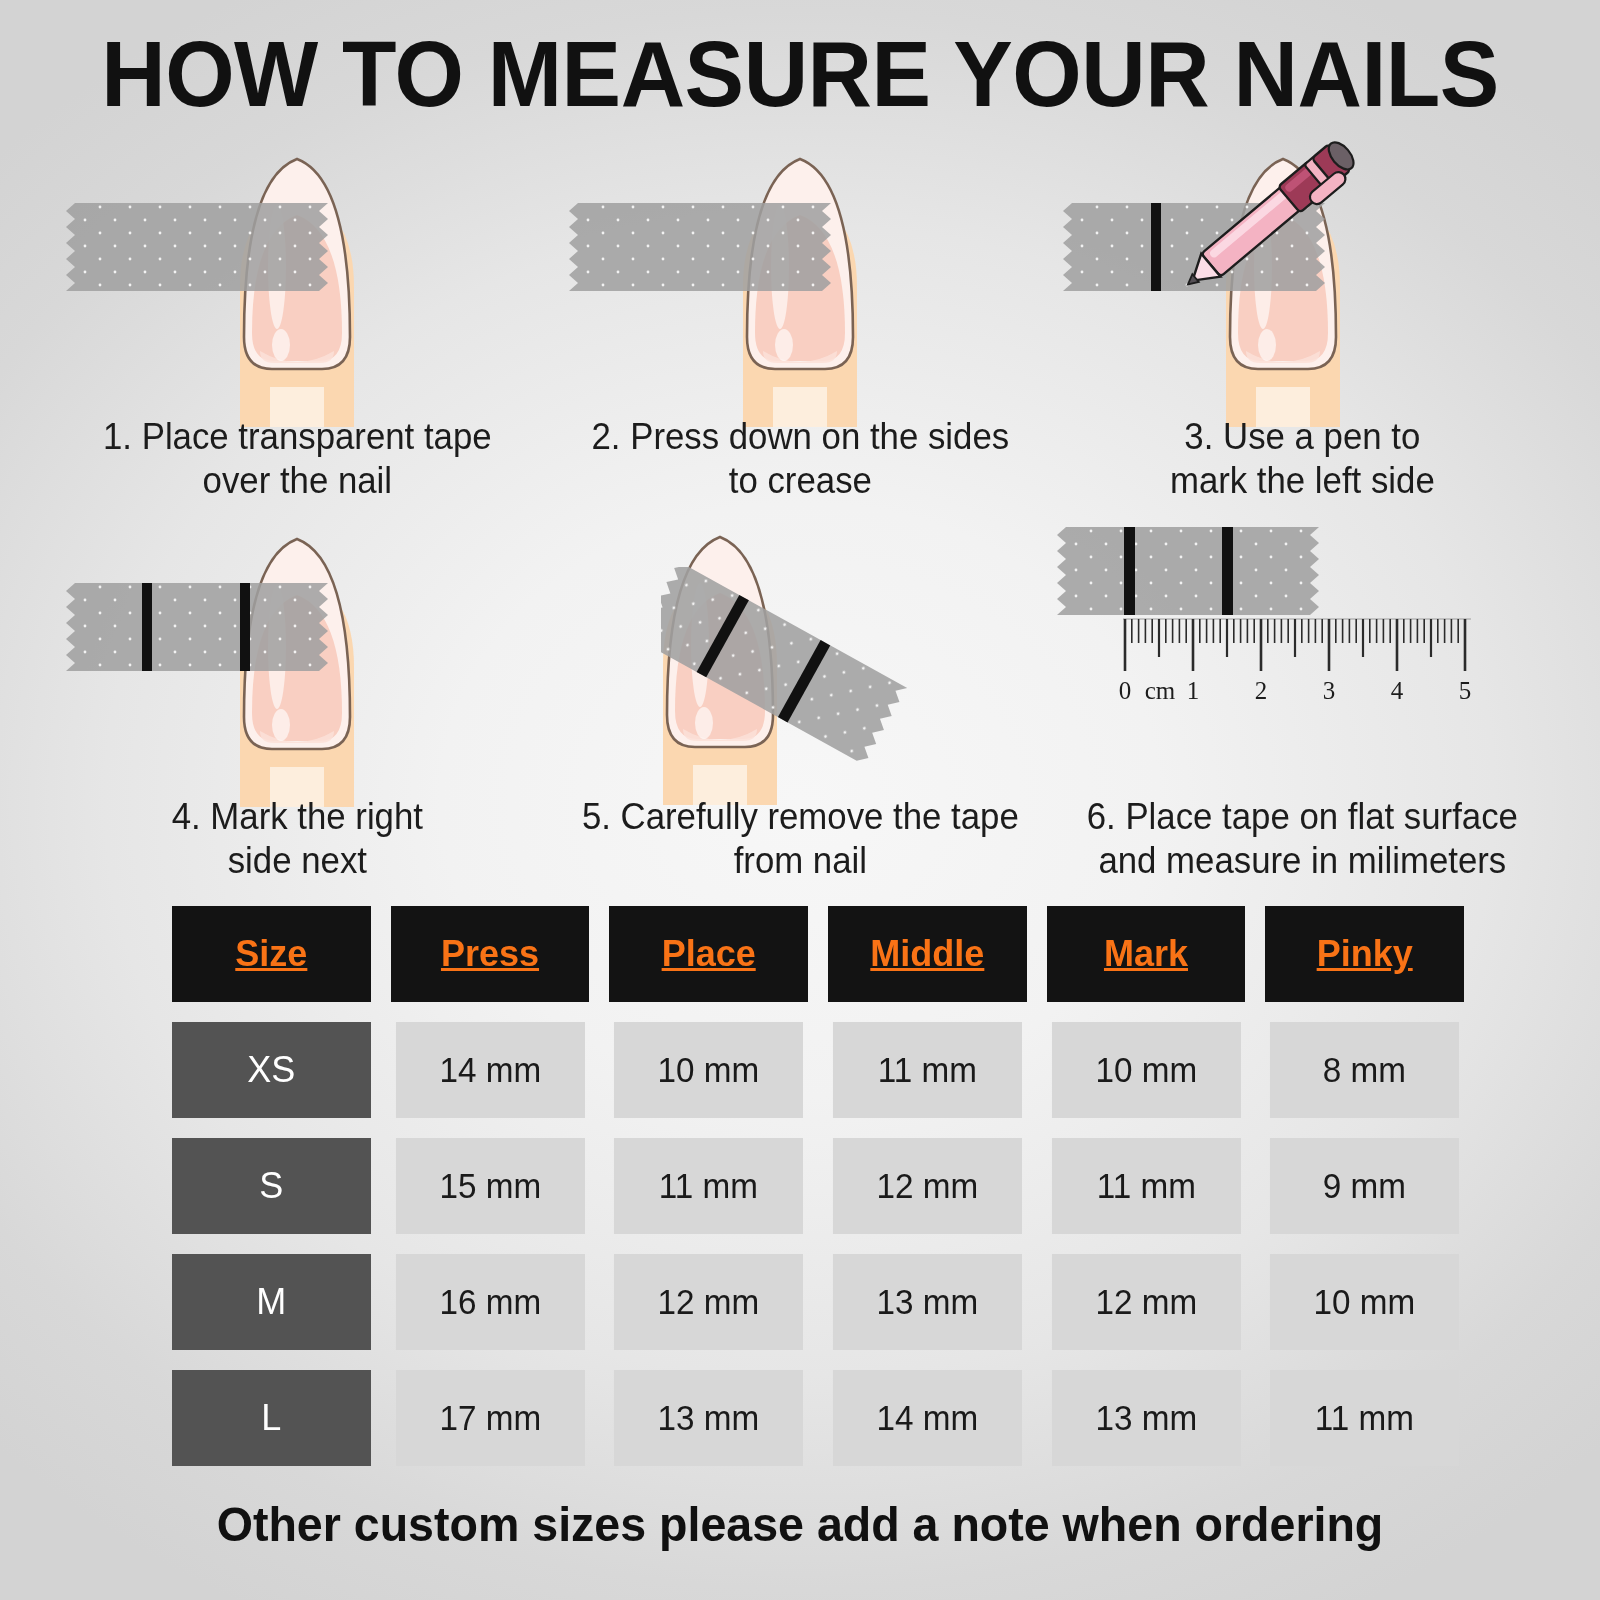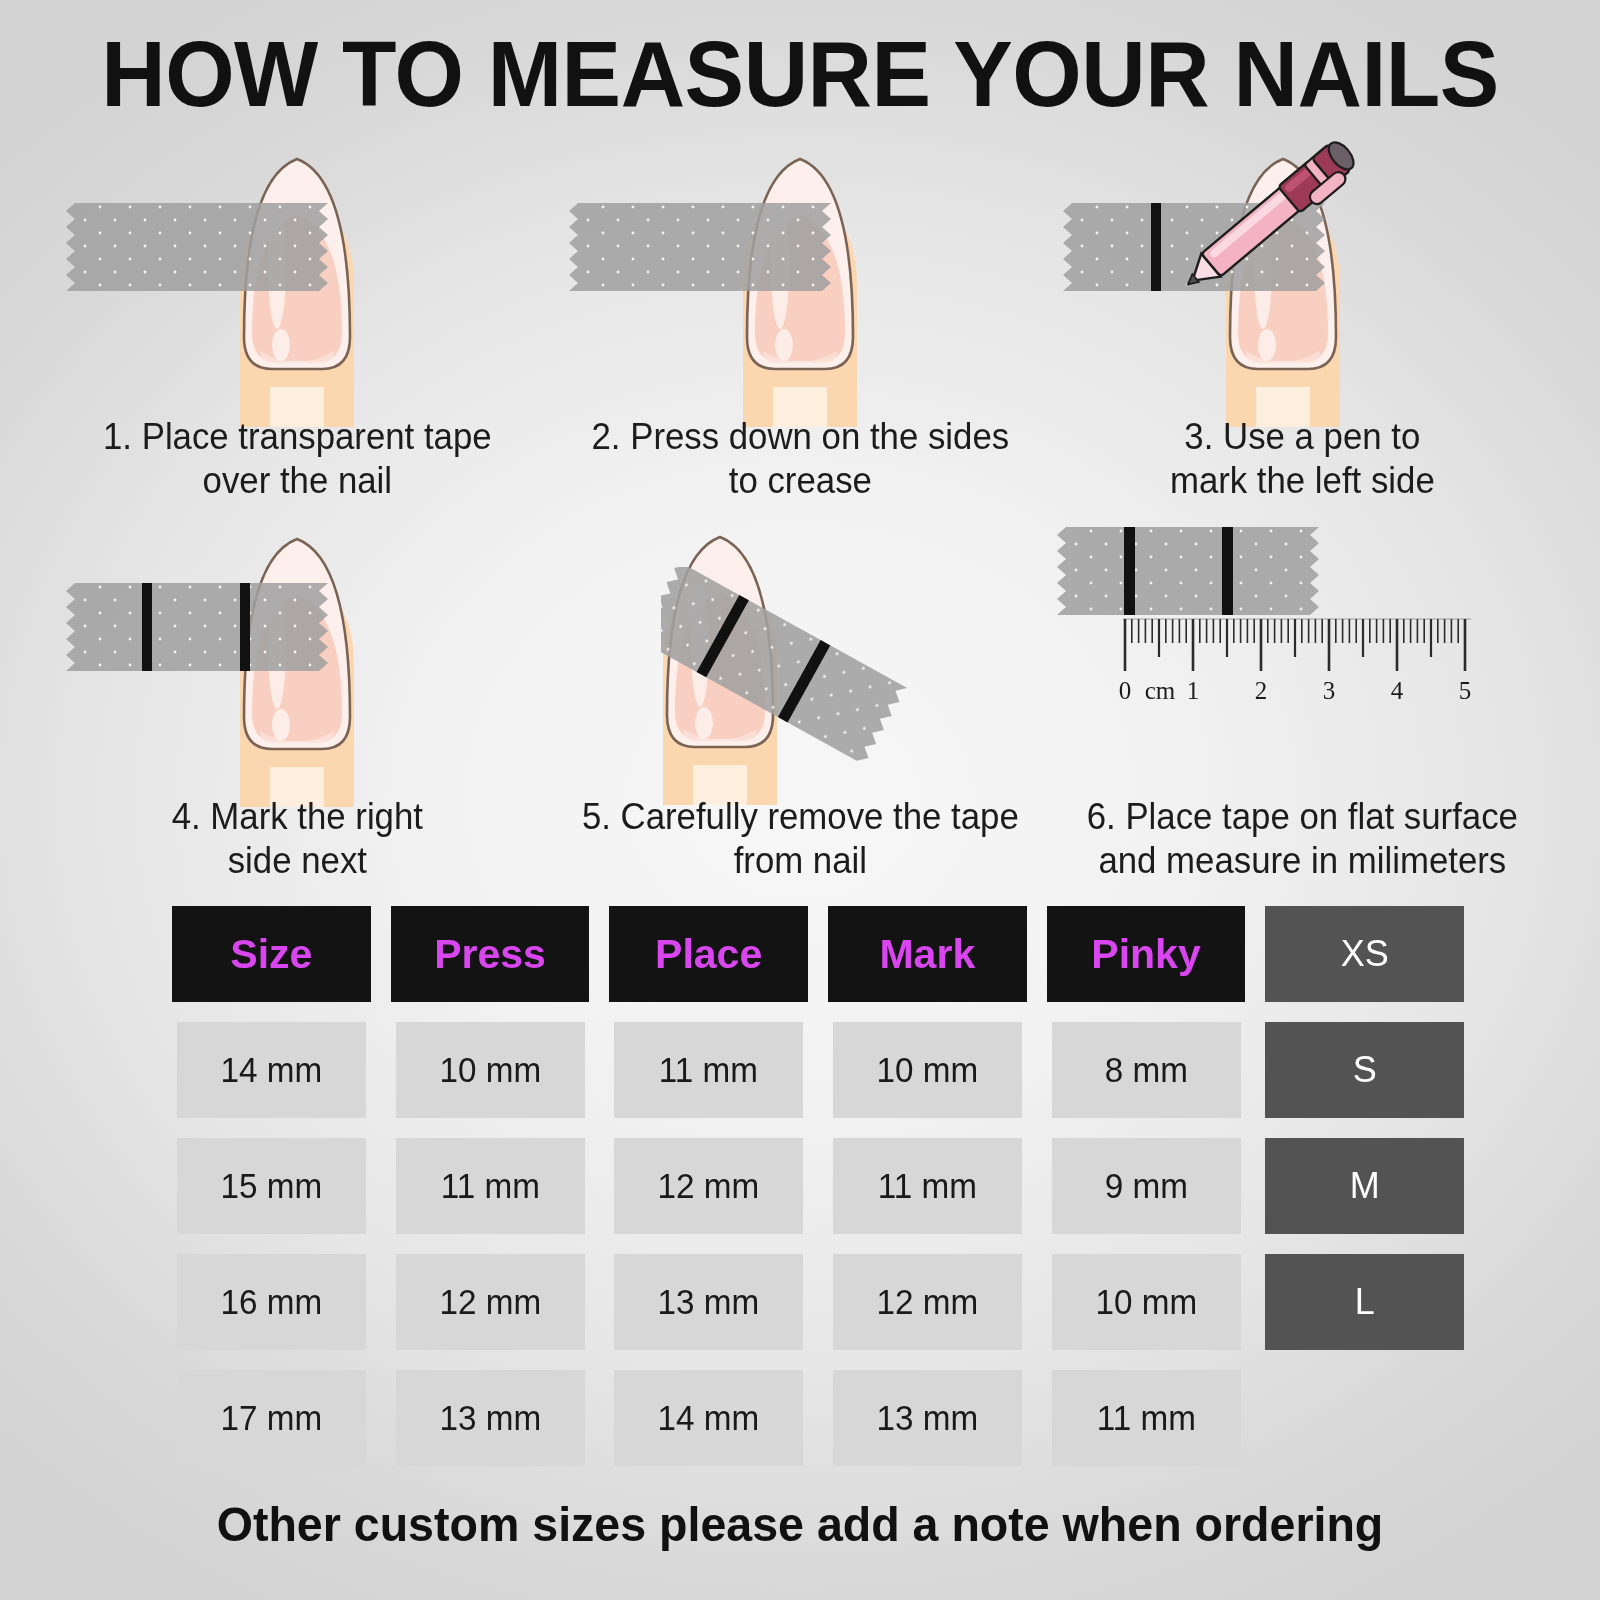--- a/index.html
+++ b/index.html
@@ -102,23 +102,24 @@
     row-gap: 20px;
   }
   .cell {
     display: flex;
     align-items: center;
     justify-content: center;
     font-size: 35px;
   }
   .cell.head {
     background: #131313;
-    color: #d946ef;
+    color: #f97316;
     font-weight: 700;
-    font-size: 41px;
+    font-size: 36px;
+    text-decoration: underline;
   }
   .cell.size {
     background: #535353;
     color: #ffffff;
     font-weight: 400;
     font-size: 36px;
   }
   .cell.val {
     background: #d7d7d7;
     color: #1a1a1a;
@@ -446,20 +447,21 @@
       <span>and measure in milimeters</span>
     </div>
   </div>
 
 </div>
 
 <div class="table">
   <div class="cell head">Size</div>
   <div class="cell head">Press</div>
   <div class="cell head">Place</div>
+  <div class="cell head">Middle</div>
   <div class="cell head">Mark</div>
   <div class="cell head">Pinky</div>
 
   <div class="cell size">XS</div>
   <div class="cell val">14 mm</div>
   <div class="cell val">10 mm</div>
   <div class="cell val">11 mm</div>
   <div class="cell val">10 mm</div>
   <div class="cell val">8 mm</div>
 

